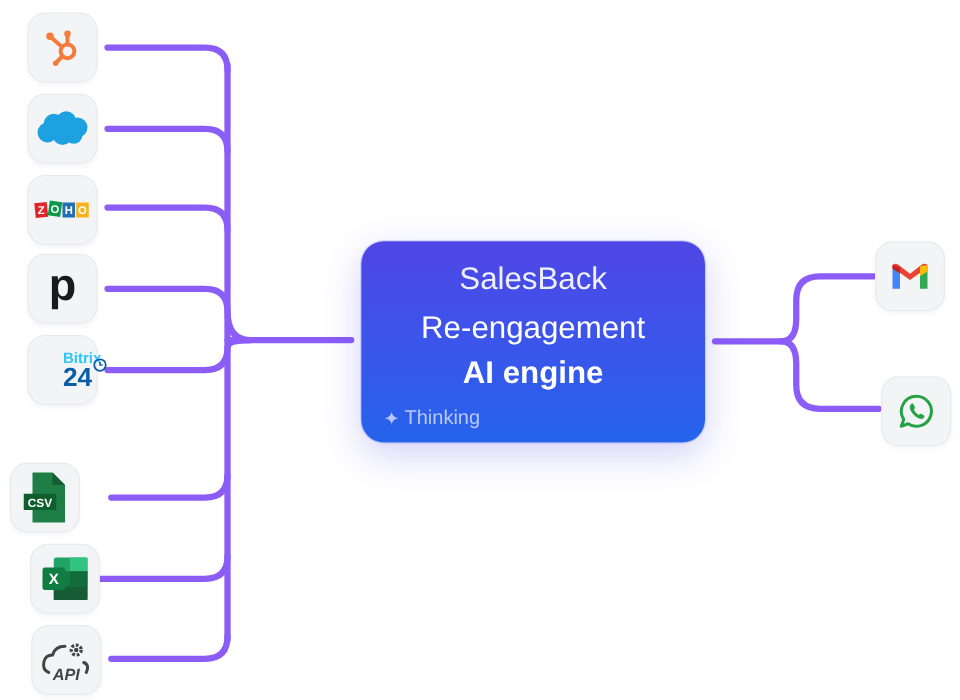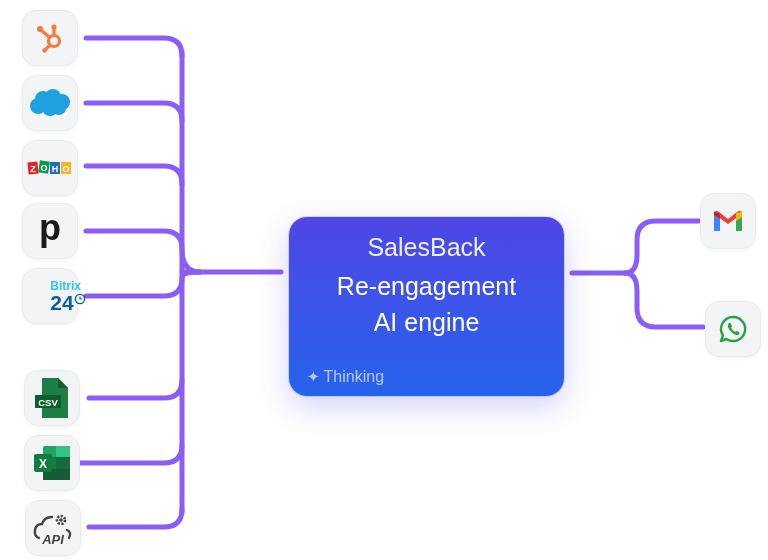--- a/index.html
+++ b/index.html
@@ -1,23 +1,23 @@
 <!DOCTYPE html>
 <html><head>
 <meta charset="utf-8">
 <style>
   html, body { margin:0; padding:0; }
   body { width:768px; height:560px; background:#ffffff; position:relative; overflow:hidden; font-family:"Liberation Sans", sans-serif; }
   .wires { position:absolute; left:0; top:0; width:768px; height:560px; }
   .tile { position:absolute; width:56px; height:56px; border-radius:14px; background:#f3f4f6; border:1px solid #e9eaee; box-shadow:0 2px 4px rgba(0,0,0,0.04); display:flex; align-items:center; justify-content:center; box-sizing:border-box; }
   .tile svg { display:block; }
-  .hub { position:absolute; left:289px; top:193px; width:275px; height:179px; border-radius:18px; background:linear-gradient(180deg,#4f46e5 0%,#3b55ea 50%,#2563eb 100%); box-shadow:0 10px 30px rgba(79,70,229,0.25), 0 0 0 1px rgba(120,130,255,0.25); color:#fff; text-align:center; box-sizing:border-box;margin-top:24px; }
+  .hub { position:absolute; left:289px; top:193px; width:275px; height:161px; border-radius:18px; background:linear-gradient(180deg,#4f46e5 0%,#3b55ea 50%,#2563eb 100%); box-shadow:0 10px 30px rgba(79,70,229,0.25), 0 0 0 1px rgba(120,130,255,0.25); color:#fff; text-align:center; box-sizing:border-box; }
   .hub .brand { position:absolute; left:0; right:0; top:16px; font-size:25px; font-weight:400; color:#eef0ff; }
   .hub .title1 { position:absolute; left:0; right:0; top:55px; font-size:25px; font-weight:400; }
-  .hub .title2 { position:absolute; left:0; right:0; top:91px; font-size:25px; font-weight:400; }
+  .hub .title2 { position:absolute; left:0; right:0; top:91px; font-size:25px; font-weight:700; }
   .hub .status { position:absolute; left:18px; bottom:10px; font-size:16px; color:rgba(220,225,255,0.8); display:flex; align-items:center; gap:4px; }
   .sparkle { font-size:15px; }
 </style>
 </head>
 <body>
 
 <svg class="wires" viewBox="0 0 768 560">
   <g fill="none" stroke="#8b5cf6" stroke-width="5" stroke-linecap="round">
 
     <path d="M182 52 L182 512"></path>
@@ -80,31 +80,31 @@
   </svg>
 </div>
 
 <div class="tile" style="left:22px;top:203px;">
   <span style="font-size:36px;font-weight:700;color:#1a1a1a;line-height:1;margin-top:-6px;font-family:'Liberation Sans',sans-serif;">p</span>
 </div>
 
 <div class="tile" style="left:22px;top:268px;padding-left:36px;">
   <div style="display:flex;flex-direction:column;align-items:flex-start;line-height:1;">
     <span style="font-size:12px;color:#2fc6f6;font-weight:700;">Bitrix</span>
-    <span style="display:flex;align-items:center;">
+    <span style="display:flex;">
       <span style="font-size:21px;color:#0a5da6;font-weight:700;">24</span>
       <svg width="12" height="12" viewBox="0 0 12 12" style="margin-top:-6px;">
           <circle cx="6" cy="6" r="4.6" fill="none" stroke="#0a5da6" stroke-width="1.4"></circle>
           <path d="M6 3.5 L6 6 L8 6" stroke="#0a5da6" stroke-width="1.2" fill="none"></path>
         </svg>
     </span>
   </div>
 </div>
 
-<div class="tile" style="left:24px;top:370px;align-items:center;">
+<div class="tile" style="left:8px;top:370px;align-items:center;">
   <svg width="40" height="44" viewBox="0 0 40 44">
     <path d="M10 2 L26 2 L36 12 L36 42 L10 42 Z" fill="#1e7e45"></path>
     <path d="M26 2 L26 12 L36 12 Z" fill="#145c32"></path>
     <rect x="3" y="19" width="26" height="13" fill="#0f5f2e"></rect>
     <text x="16" y="29.5" text-anchor="middle" font-family="Liberation Sans, sans-serif" font-size="9.5" font-weight="700" fill="#fff">CSV</text>
   </svg>
 </div>
 
 <div class="tile" style="left:24px;top:435px;">
   <svg width="40" height="40" viewBox="0 0 40 40">

